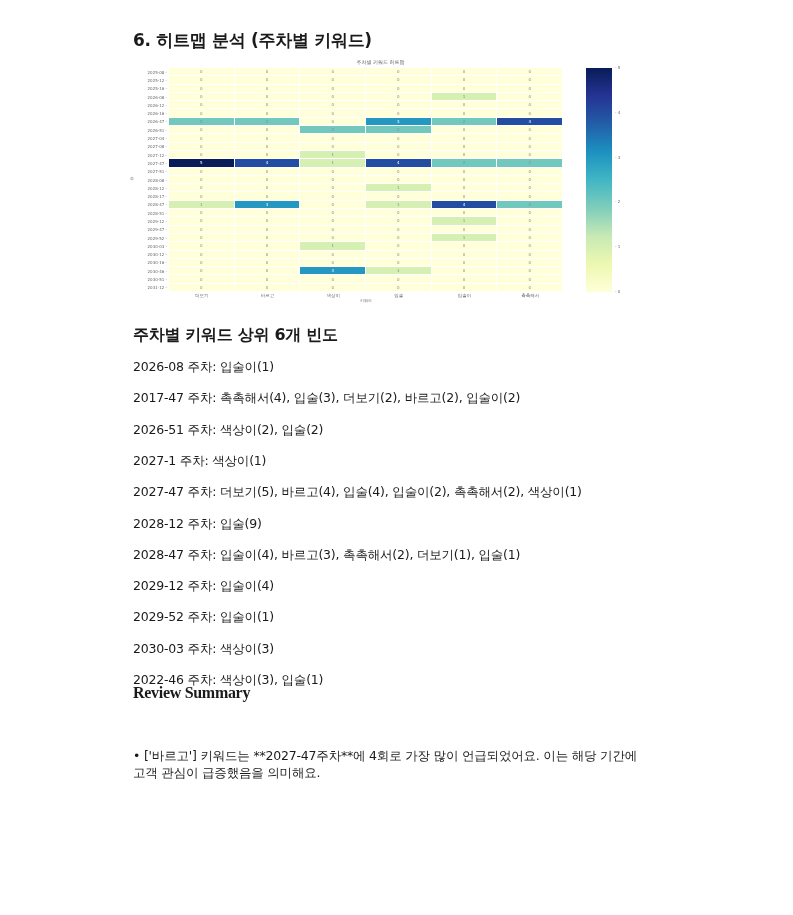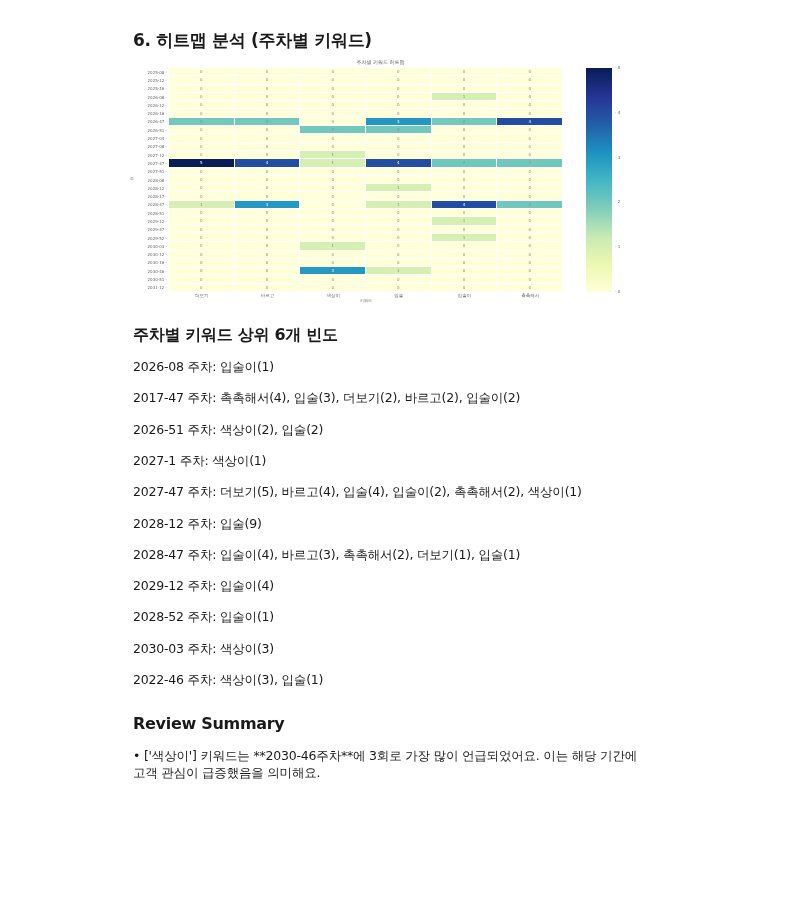--- a/index.html
+++ b/index.html
@@ -248,22 +248,22 @@
 
 <div id="kwlist">
     <div class="para" style="top: 359px;">2026-08 주차: 입술이(1)</div>
     <div class="para" style="top: 390.3px;">2017-47 주차: 촉촉해서(4), 입술(3), 더보기(2), 바르고(2), 입술이(2)</div>
     <div class="para" style="top: 421.6px;">2026-51 주차: 색상이(2), 입술(2)</div>
     <div class="para" style="top: 452.9px;">2027-1 주차: 색상이(1)</div>
     <div class="para" style="top: 484.2px;">2027-47 주차: 더보기(5), 바르고(4), 입술(4), 입술이(2), 촉촉해서(2), 색상이(1)</div>
     <div class="para" style="top: 515.5px;">2028-12 주차: 입술(9)</div>
     <div class="para" style="top: 546.8px;">2028-47 주차: 입술이(4), 바르고(3), 촉촉해서(2), 더보기(1), 입술(1)</div>
     <div class="para" style="top: 578.1px;">2029-12 주차: 입술이(4)</div>
-    <div class="para" style="top: 609.4px;">2028-52 주차: 입술이(1)</div>
+    <div class="para" style="top: 609.4px;">2029-52 주차: 입술이(1)</div>
     <div class="para" style="top: 640.7px;">2030-03 주차: 색상이(3)</div>
     <div class="para" style="top: 672px;">2022-46 주차: 색상이(3), 입술(1)</div>
   </div>
 
-<div class="h3" style="top:714px;">Review Summary</div>
+<div class="h3" style="top:684px;font-family:Liberation Serif, serif;">Review Summary</div>
 
 <div class="summary" id="summary">
-    <div>• ['색상이'] 키워드는 **2030-46주차**에 3회로 가장 많이 언급되었어요. 이는 해당 기간에 고객 관심이 급증했음을 의미해요.</div>
+    <div>• ['바르고'] 키워드는 **2027-47주차**에 4회로 가장 많이 언급되었어요. 이는 해당 기간에 고객 관심이 급증했음을 의미해요.</div>
   </div>
 
 </body></html>

